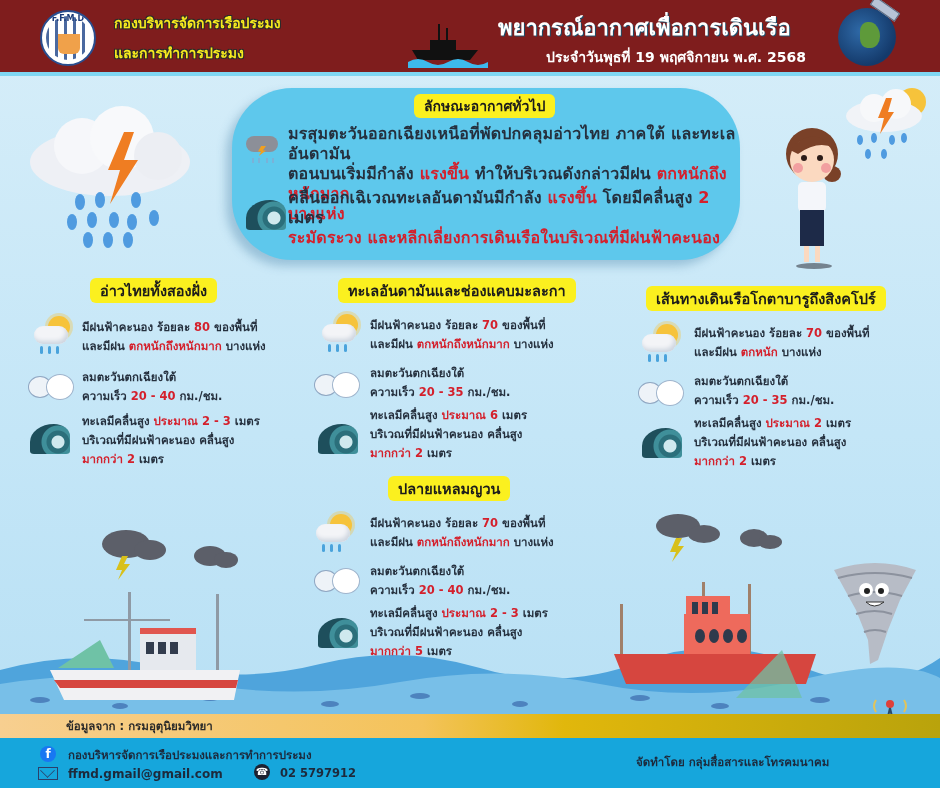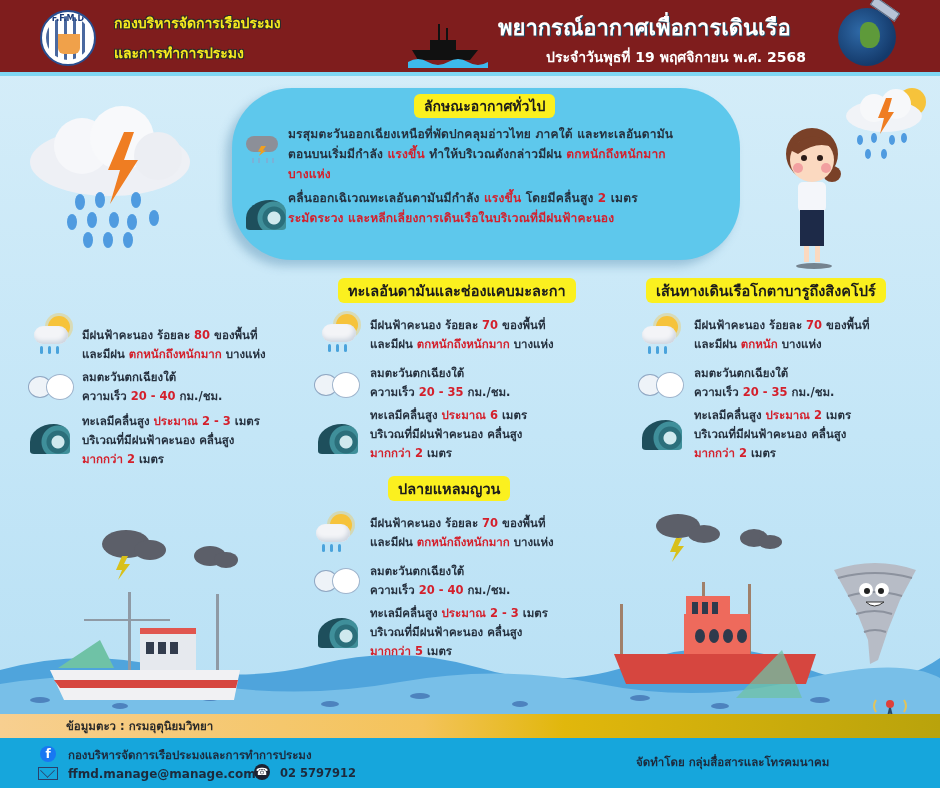--- a/index.html
+++ b/index.html
@@ -54,21 +54,21 @@
     background: #5ec8ec;
     border-radius: 60px 60px 60px 60px / 60px 60px 60px 60px;
     box-shadow: -6px 6px 10px rgba(60,120,160,.35);
   }
   .tag {
     position: absolute; background: #fbf01f; color: #1b1b1b;
     font-weight: bold; border-radius: 6px; padding: 1px 10px;
     white-space: nowrap;
   }
   .general .tag { left: 182px; top: 6px; font-size: 14px; }
-  .gen-row { position: absolute; left: 56px; font-size: 12px; font-weight: bold; line-height: 20px; color: #25303e; letter-spacing: .2px; }
+  .gen-row { position: absolute; left: 56px; font-size: 16px; font-weight: bold; line-height: 20px; color: #25303e; letter-spacing: .2px; }
   .red { color: #d4202c; }
 
   .big-storm { position:absolute; left: 22px; top: 100px; width: 176px; height: 150px; }
   .girl { position:absolute; left: 778px; top: 120px; width: 72px; height: 150px; }
   .sun-storm { position:absolute; left: 840px; top: 84px; width: 96px; height: 80px; }
 
   
   .region { position: absolute; }
   .region .tag { font-size: 14.5px; top: 0; }
   .item { position: absolute; font-size: 11.5px; font-weight: bold; line-height: 19px; color: #25303e; white-space: nowrap; }
@@ -204,28 +204,29 @@
       <ellipse cx="20" cy="56" rx="3" ry="5"></ellipse>
       <ellipse cx="34" cy="54" rx="3" ry="5"></ellipse>
       <ellipse cx="52" cy="56" rx="3" ry="5"></ellipse>
       <ellipse cx="64" cy="54" rx="3" ry="5"></ellipse>
       <ellipse cx="28" cy="70" rx="3" ry="5"></ellipse>
       <ellipse cx="44" cy="70" rx="3" ry="5"></ellipse>
     </g>
 </svg>
 
 <div class="region" style="left:0;top:278px;width:320px;height:200px;">
+  <div class="tag" style="left:90px;">อ่าวไทยทั้งสองฝั่ง</div>
   <div class="ico ico-sunrain" style="left:32px;top:36px;">
       <div class="sun"></div>
       <div class="cl"></div>
       <div class="dr" style="left:8px"></div>
       <div class="dr" style="left:16px"></div>
       <div class="dr" style="left:24px"></div>
     </div>
-  <div class="item" style="left:82px;top:48px;">
+  <div class="item" style="left:82px;top:40px;">
     <div><span>มีฝนฟ้าคะนอง ร้อยละ </span><span class="red">80</span><span> ของพื้นที่</span></div>
     <div><span>และมีฝน </span><span class="red">ตกหนักถึงหนักมาก</span><span> บางแห่ง</span></div>
   </div>
   <div class="ico ico-wind" style="left:28px;top:96px;">
       <div class="w1"></div>
       <div class="w2"></div>
     </div>
   <div class="item" style="left:82px;top:90px;">
     <div>ลมตะวันตกเฉียงใต้</div>
     <div><span>ความเร็ว </span><span class="red">20 - 40</span><span> กม./ชม.</span></div>
@@ -264,21 +265,21 @@
   <div class="ico ico-wave" style="left:6px;top:144px;">
       <div class="wv"></div>
     </div>
   <div class="item" style="left:60px;top:128px;">
     <div><span>ทะเลมีคลื่นสูง </span><span class="red">ประมาณ 6</span><span> เมตร</span></div>
     <div>บริเวณที่มีฝนฟ้าคะนอง คลื่นสูง</div>
     <div><span class="red">มากกว่า 2</span><span> เมตร</span></div>
   </div>
 </div>
 
-<div class="region" style="left:630px;top:278px;width:310px;height:200px;">
+<div class="region" style="left:630px;top:286px;width:310px;height:200px;">
   <div class="tag" style="left:16px;">เส้นทางเดินเรือโกตาบารูถึงสิงคโปร์</div>
   <div class="ico ico-sunrain" style="left:10px;top:36px;">
       <div class="sun"></div>
       <div class="cl"></div>
       <div class="dr" style="left:8px"></div>
       <div class="dr" style="left:16px"></div>
       <div class="dr" style="left:24px"></div>
     </div>
   <div class="item" style="left:64px;top:38px;">
     <div><span>มีฝนฟ้าคะนอง ร้อยละ </span><span class="red">70</span><span> ของพื้นที่</span></div>
@@ -412,24 +413,24 @@
   <path d="M36 42 Q44 50 54 42 Z" fill="#fff" stroke="#333"></path>
 </svg>
 <svg class="tower" viewBox="0 0 40 80">
   <path d="M6 10 Q2 16 6 22" stroke="#e2c45a" stroke-width="2" fill="none"></path>
   <path d="M34 10 Q38 16 34 22" stroke="#e2c45a" stroke-width="2" fill="none"></path>
   <circle cx="20" cy="14" r="4" fill="#e0403a"></circle>
   <path d="M20 18 L6 78 M20 18 L34 78 M10 60 L30 60 M13 44 L27 44 M10 60 L27 44 M30 60 L13 44" stroke="#2b4a66" stroke-width="2" fill="none"></path>
 </svg>
 
 <div class="data-bar">
-  <span>ข้อมูมตะว : กรมอุตุนิยมวิทยา</span>
+  <span>ข้อมูลจาก : กรมอุตุนิยมวิทยา</span>
 </div>
 
 <div class="footer">
   <div class="fb-icon">f</div>
   <div class="t" style="left:68px;top:8px;">กองบริหารจัดการเรือประมงและการทำการประมง</div>
   <div class="mail-icon"></div>
-  <div class="t" style="left:68px;top:29px;font-size:12px;">ffmd.manage@manage.com</div>
+  <div class="t" style="left:68px;top:29px;font-size:12px;">ffmd.gmail@gmail.com</div>
   <div class="phone-icon">☎</div>
   <div class="t" style="left:280px;top:28px;">02 5797912</div>
   <div class="t" style="left:636px;top:15px;">จัดทำโดย กลุ่มสื่อสารและโทรคมนาคม</div>
 </div>
 
 </body></html>

